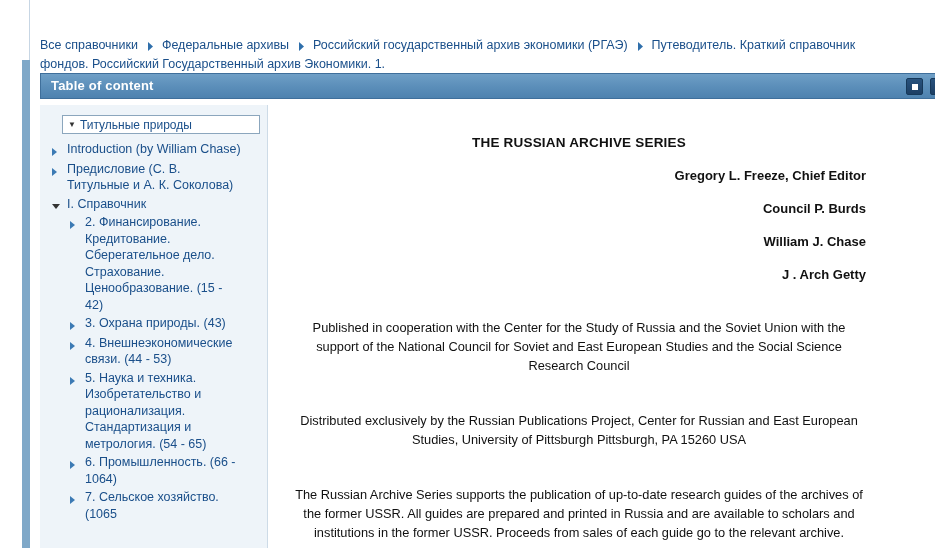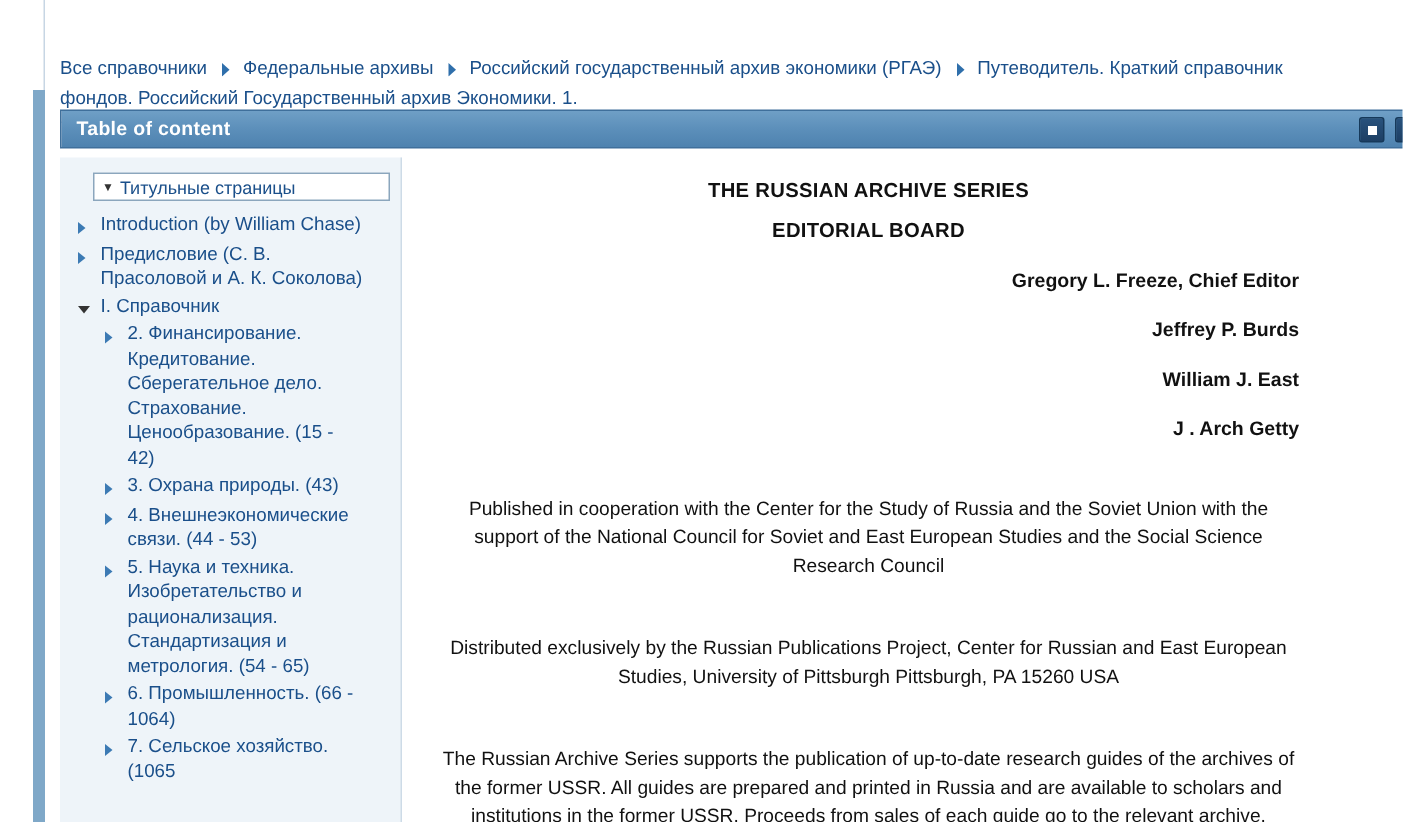--- a/index.html
+++ b/index.html
@@ -173,21 +173,21 @@
     padding: 8px 22px 0 22px;
     color: #111111;
   }
   .c-head {
     text-align: center;
     font-weight: bold;
     font-size: 13.5px;
     margin: 12px 0 0 0;
     letter-spacing: 0.2px;
   }
-  .c-head.t1 { margin-top: 6px; }
+  .c-head.t1 { margin-top: 22px; }
   .c-name {
     text-align: right;
     font-weight: bold;
     font-size: 13px;
     margin: 18px 0 0 0;
   }
   .c-para {
     text-align: center;
     font-size: 12.8px;
     line-height: 19px;
@@ -232,31 +232,31 @@
     </span>
     <span class="toc-btn next">
       <span class="tri"></span>
     </span>
   </div>
 
   <div class="sidebar">
 
     <div class="toc-select">
       <span class="caret">▼</span>
-      <span>Титульные страницы</span>
+      <span>Титульные природы</span>
     </div>
 
     <ul class="toc-list">
       <li class="toc-item lvl1">
         <span class="bullet"><i class="caret-right"></i></span>
         <span class="lbl">Introduction (by William Chase)</span>
       </li>
       <li class="toc-item lvl1">
         <span class="bullet"><i class="caret-right"></i></span>
-        <span class="lbl">Предисловие (С. В. Прасоловой и А. К. Соколова)</span>
+        <span class="lbl">Предисловие (С. В. Титульные и А. К. Соколова)</span>
       </li>
       <li class="toc-item lvl1">
         <span class="bullet"><i class="caret-down"></i></span>
         <span class="lbl">I. Справочник</span>
       </li>
       <li class="toc-item lvl2">
         <span class="bullet"><i class="caret-right"></i></span>
         <span class="lbl">2. Финансирование. Кредитование. Сберегательное дело. Страхование. Ценообразование. (15 - 42)</span>
       </li>
       <li class="toc-item lvl2">
@@ -277,24 +277,23 @@
       </li>
       <li class="toc-item lvl2">
         <span class="bullet"><i class="caret-right"></i></span>
         <span class="lbl">7. Сельское хозяйство. (1065</span>
       </li>
     </ul>
   </div>
 
   <div class="content">
     <div class="c-head t1">THE RUSSIAN ARCHIVE SERIES</div>
-    <div class="c-head">EDITORIAL BOARD</div>
     <div class="c-name">Gregory L. Freeze, Chief Editor</div>
-    <div class="c-name">Jeffrey P. Burds</div>
-    <div class="c-name">William J. East</div>
+    <div class="c-name">Council P. Burds</div>
+    <div class="c-name">William J. Chase</div>
     <div class="c-name">J . Arch Getty</div>
     <p class="c-para just">Published in cooperation with the Center for the Study of Russia and the Soviet Union with the support of the National Council for Soviet and East European Studies and the Social Science Research Council</p>
     <p class="c-para just">Distributed exclusively by the Russian Publications Project, Center for Russian and East European Studies, University of Pittsburgh Pittsburgh, PA 15260 USA</p>
     <p class="c-para just">The Russian Archive Series supports the publication of up-to-date research guides of the archives of the former USSR. All guides are prepared and printed in Russia and are available to scholars and institutions in the former USSR. Proceeds from sales of each guide go to the relevant archive.</p>
     <p class="c-para">All rights reserved. Printed in Russia.</p>
 
   </div>
 
 </div>
 

